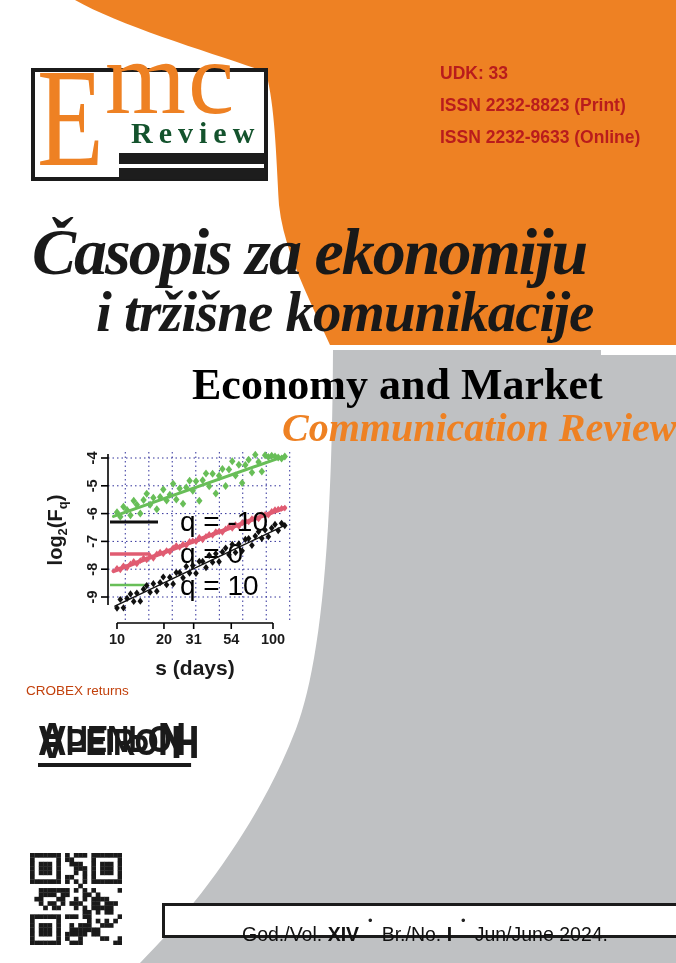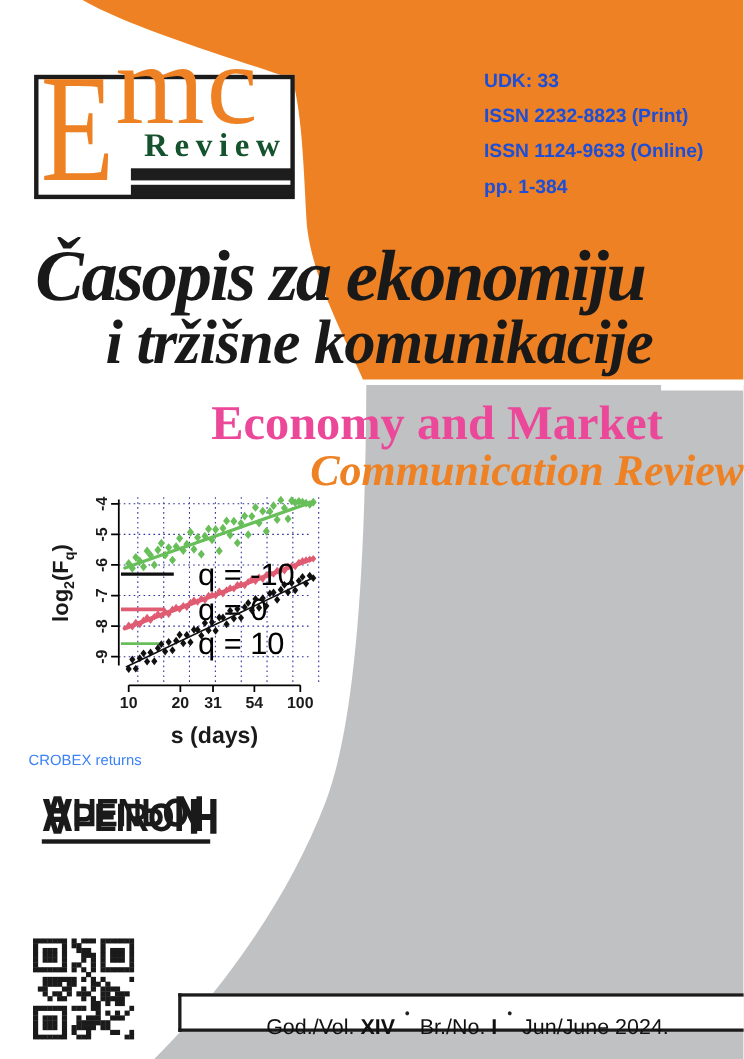--- a/index.html
+++ b/index.html
@@ -13,35 +13,35 @@
            border:4px solid #1b1b1b;overflow:visible;}
   .emc-e{position:absolute;left:2px;top:-24px;font-family:"Liberation Serif",serif;
          font-size:140px;line-height:1;color:#EE8123;transform:scaleX(.78);transform-origin:left top;}
   .emc-mc{position:absolute;left:70px;top:-46px;font-family:"Liberation Serif",serif;
           font-size:104px;line-height:1;color:#EE8123;letter-spacing:2px;}
   .emc-review{position:absolute;left:96px;top:46px;font-family:"Liberation Serif",serif;
               font-weight:bold;font-size:30px;line-height:1;color:#14532d;letter-spacing:6px;}
   .emc-bar{position:absolute;left:84px;width:146px;height:11px;background:#1d1d1d;}
 
   
-  .issn{left:440px;top:57px;color:#1d4ed8;font-weight:bold;font-size:17.5px;line-height:32px;}
+  .issn{left:440px;top:57px;color:#b91c1c;font-weight:bold;font-size:17.5px;line-height:32px;}
 
   
   .title1{left:32px;top:219px;font-family:"Liberation Serif",serif;font-weight:bold;
           font-size:66px;line-height:1;color:#191919;letter-spacing:-2px;white-space:nowrap;font-style:italic;}
   .title2{left:96px;top:283px;font-family:"Liberation Serif",serif;font-weight:bold;font-style:italic;
           font-size:57px;line-height:1;color:#191919;letter-spacing:-1px;white-space:nowrap;}
   .sub1{left:192px;top:363px;font-family:"Liberation Serif",serif;font-weight:bold;
-        font-size:44px;line-height:1;color:#ec4899;white-space:nowrap;}
+        font-size:44px;line-height:1;color:#000000;white-space:nowrap;}
   .sub2{left:282px;top:408px;font-family:"Liberation Serif",serif;font-weight:bold;font-style:italic;
         font-size:40px;line-height:1;color:#EE8123;white-space:nowrap;}
 
   
   .chart{left:10px;top:438px;width:300px;height:250px;}
-  .chart-caption{left:26px;top:683px;font-size:13.5px;color:#3b82f6;letter-spacing:0;}
+  .chart-caption{left:26px;top:683px;font-size:13.5px;color:#c2410c;letter-spacing:0;}
 
   
   .publisher{left:38px;top:716px;transform:scaleX(.86);transform-origin:left top;color:#1a1a1a;}
   .pub-line{font-weight:bold;letter-spacing:-1px;line-height:1;white-space:nowrap;}
   .pub-big{font-size:46px;} .pub-small{font-size:36px;}
   .pub-rule{height:4px;background:#1a1a1a;margin:1px 0 2px 0;width:178px;}
   .pub-flip{transform:scaleY(-1);transform-origin:center top;margin-top:-4px;}
 
   .qr{left:30px;top:853px;}
 
@@ -67,22 +67,21 @@
   <div class="emc-e">E</div>
   <div class="emc-mc">mc</div>
   <div class="emc-review">Review</div>
   <div class="emc-bar" style="top:81px"></div>
   <div class="emc-bar" style="top:96px"></div>
 </div>
 
 <div class="abs issn">
   <div>UDK: 33</div>
   <div>ISSN 2232-8823 (Print)</div>
-  <div>ISSN 1124-9633 (Online)</div>
-  <div>pp. 1-384</div>
+  <div>ISSN 2232-9633 (Online)</div>
 </div>
 
 <div class="abs title1">Časopis za ekonomiju</div>
 <div class="abs title2">i tržišne komunikacije</div>
 <div class="abs sub1">Economy and Market</div>
 <div class="abs sub2">Communication Review</div>
 
 <svg class="abs chart" id="chart-svg" width="300" height="250" viewBox="0 0 300 250">
     <line x1="115.28023718341348" y1="14" x2="115.28023718341348" y2="184" stroke="#30309A" stroke-width="1" stroke-dasharray="1.5 3"></line>
     <line x1="138.84271729432427" y1="14" x2="138.84271729432427" y2="184" stroke="#30309A" stroke-width="1" stroke-dasharray="1.5 3"></line>

